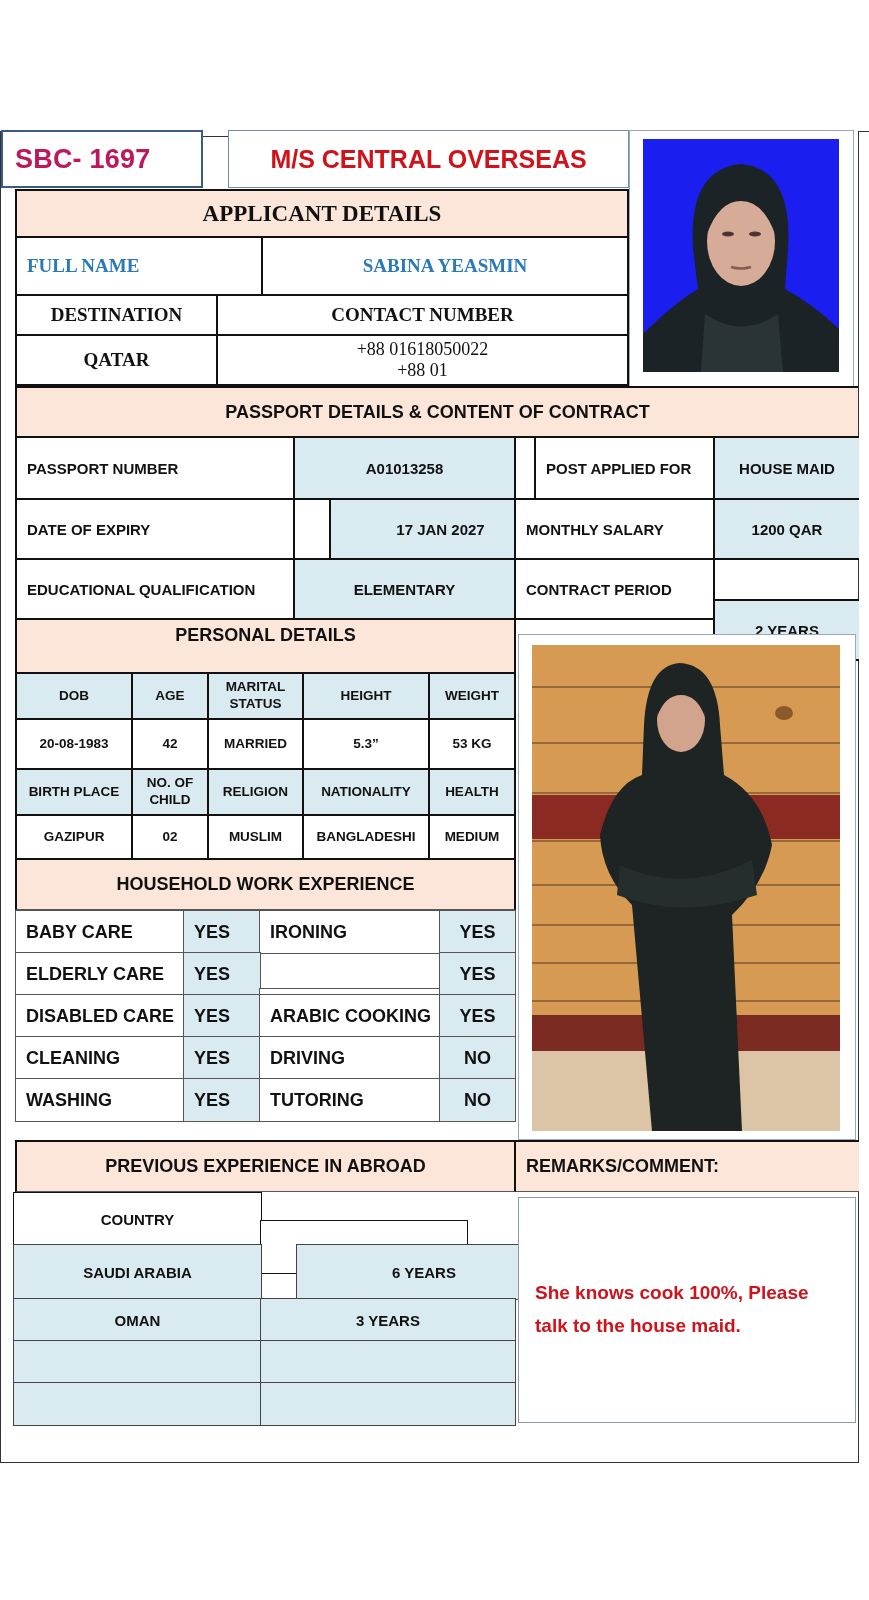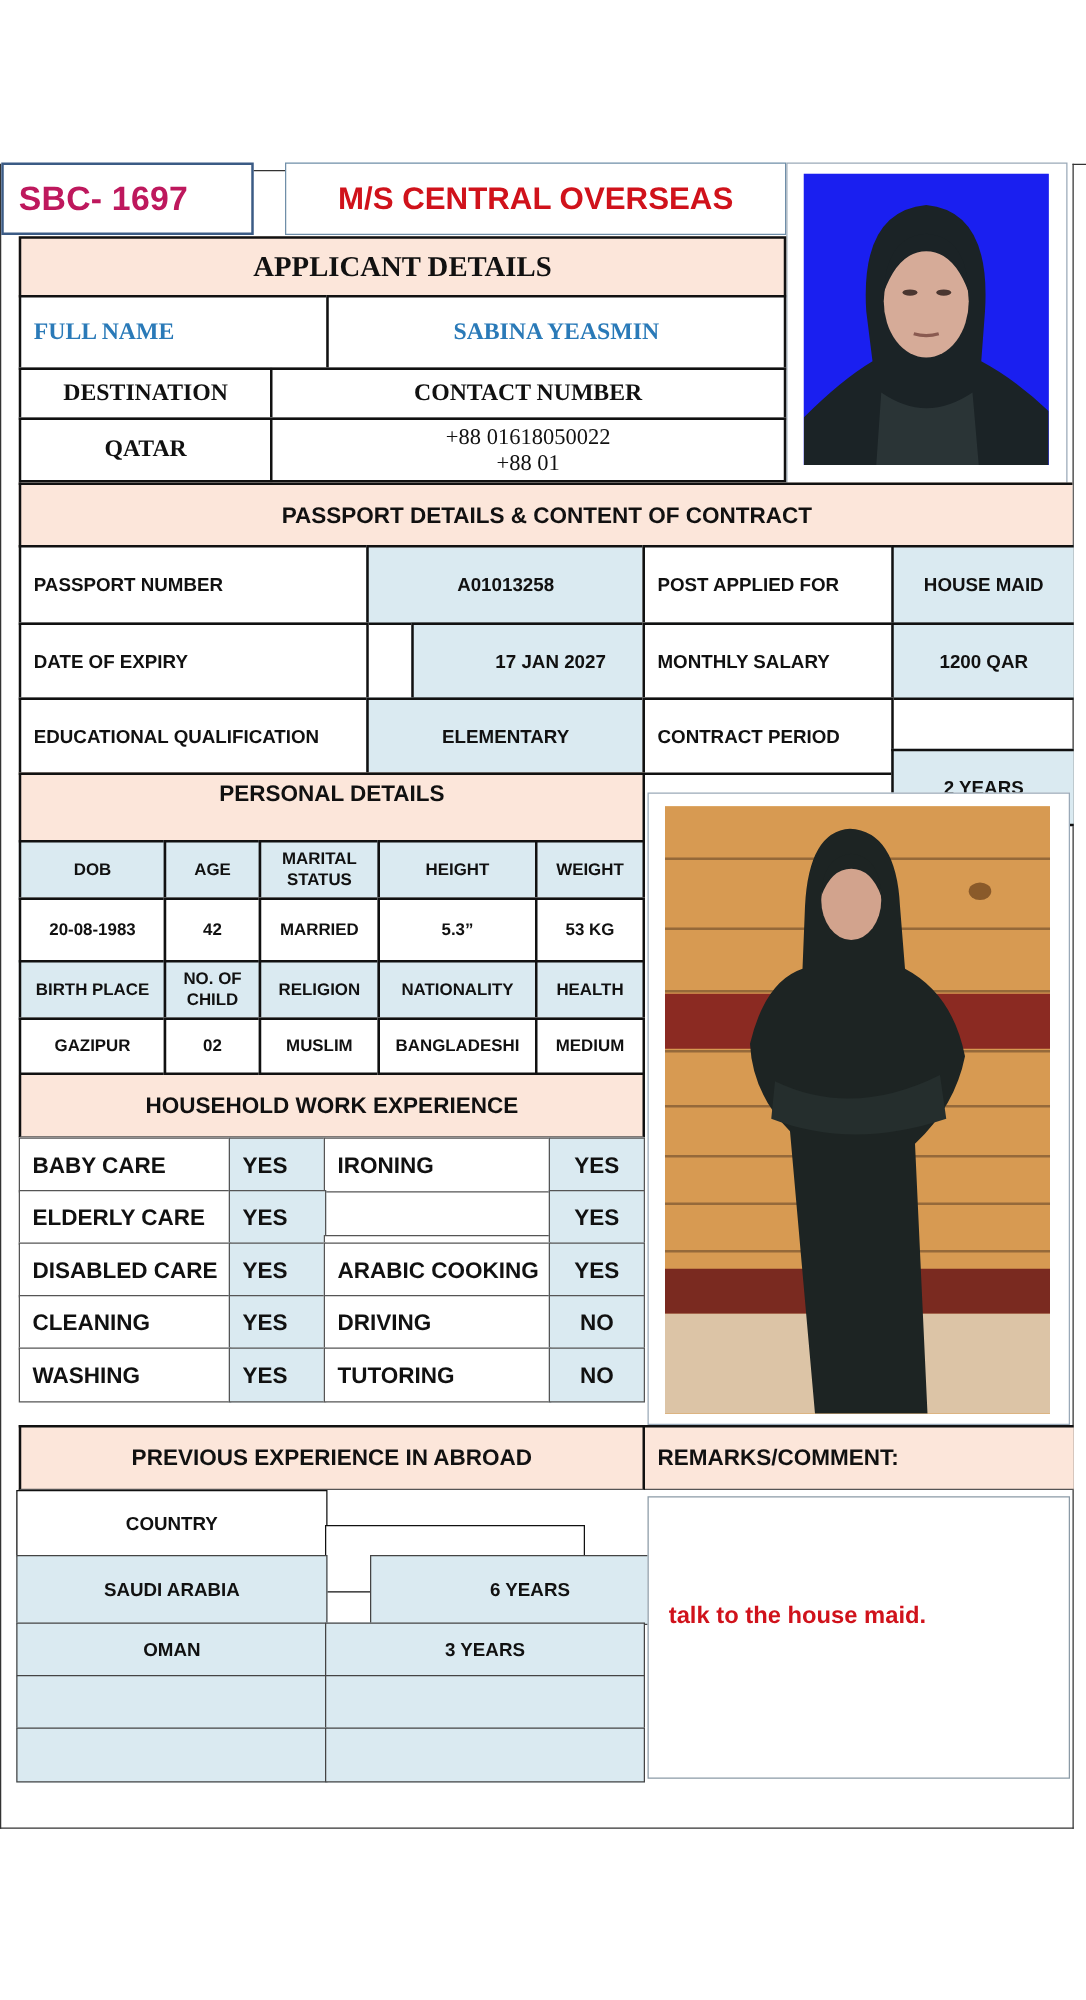--- a/index.html
+++ b/index.html
@@ -103,21 +103,21 @@
 <div class="cell peach" style="left:15px; top:386px; width:843px; height:52px; border-left:2px solid #111; border-right:none;">
   <span class="sans t-sans-md">PASSPORT DETAILS &amp; CONTENT OF CONTRACT</span>
 </div>
 
 <div class="cell white left" style="left:15px; top:436px; width:280px; height:64px;">
   <span class="sans t-sans-sm">PASSPORT NUMBER</span>
 </div>
 <div class="cell blue" style="left:293px; top:436px; width:223px; height:64px;">
   <span class="sans t-sans-sm">A01013258</span>
 </div>
-<div class="cell white left" style="left:514px; top:436px; width:211px; height:64px;">
+<div class="cell white left" style="left:534px; top:436px; width:211px; height:64px;">
   <span class="sans t-sans-sm">POST APPLIED FOR</span>
 </div>
 <div class="cell blue" style="left:713px; top:436px; width:146px; height:64px; border-right:none;">
   <span class="sans t-sans-sm">HOUSE MAID</span>
 </div>
 
 <div class="cell white left" style="left:15px; top:498px; width:280px; height:62px;">
   <span class="sans t-sans-sm">DATE OF EXPIRY</span>
 </div>
 <div class="cell blue" style="left:293px; top:498px; width:223px; height:62px;margin-left:36px;">
@@ -340,15 +340,16 @@
     <div class="cell blue" style="left: 13px; top: 1382px; width: 249px; height: 44px; border-width: 1.5px; border-color: rgb(68, 68, 68);">
       <span class="sans t-sans-sm"></span>
     </div>
     <div class="cell blue" style="left: 260px; top: 1382px; width: 256px; height: 44px; border-width: 1.5px; border-color: rgb(68, 68, 68);">
       <span class="sans t-sans-sm"></span>
     </div>
   </div>
 
 <div class="abs remarks-box">
   <div class="remarks-text">
+    <div>She knows cook 100%, Please</div>
     <div>talk to the house maid.</div>
   </div>
 </div>
 
 </body></html>

